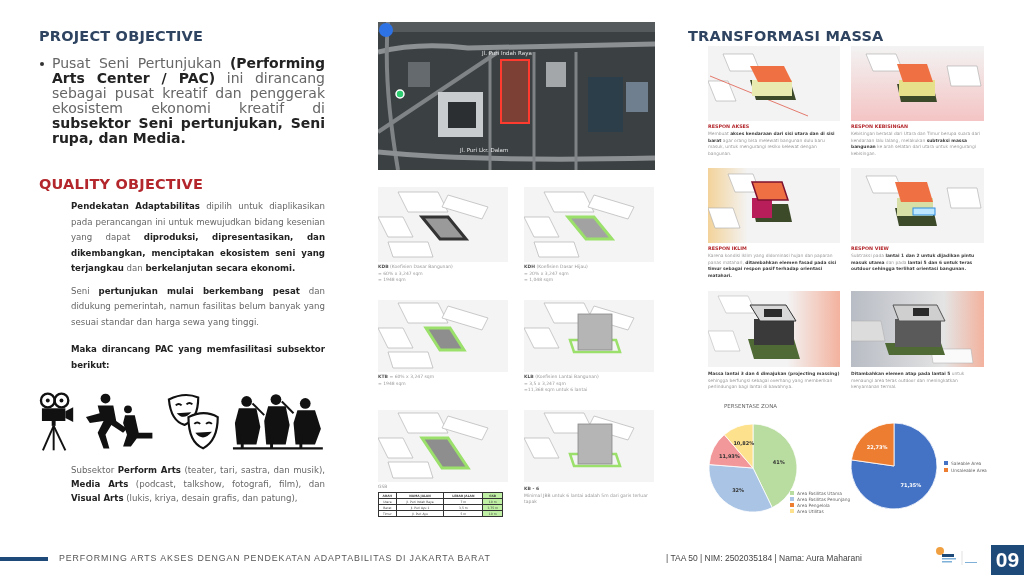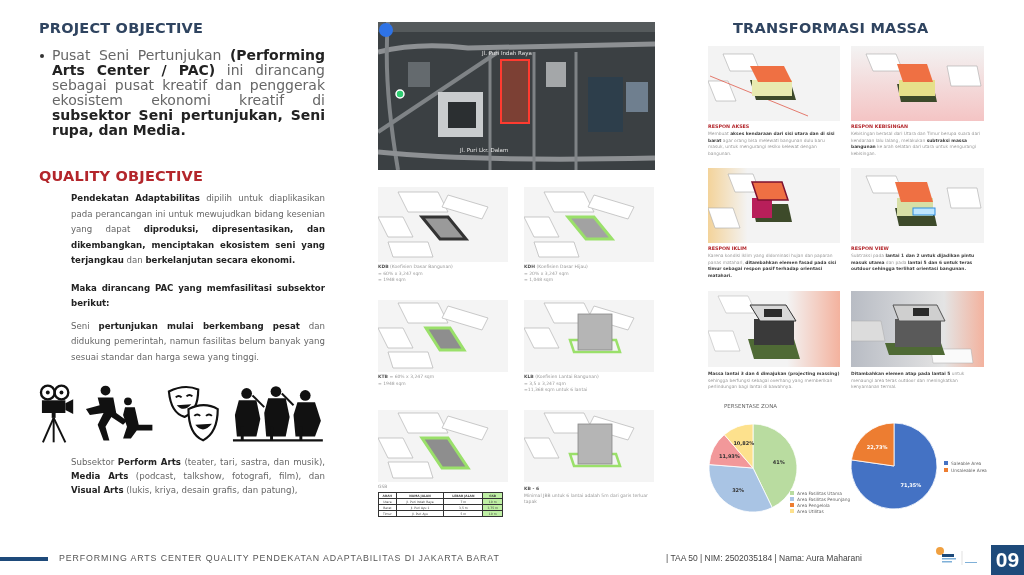--- a/index.html
+++ b/index.html
@@ -1,19 +1,19 @@
 <!DOCTYPE html>
 <html><head>
 <meta charset="utf-8">
 <style>
   * { box-sizing: border-box; margin: 0; padding: 0; }
   html, body { width: 1024px; height: 575px; background: #ffffff; overflow: hidden; }
   body { font-family: "DejaVu Sans", sans-serif; color: #555; position: relative; }
 
-  .h2 { font-weight: 700; font-size: 14.5px; letter-spacing: 0.2px; }
+  .h2 { font-weight: 700; font-size: 14.5px; letter-spacing: 0.2px; margin-top: 8px; }
   .navy { color: #2f4460; }
   .red { color: #b3262b; }
   .grey { color: #7a7a7a; }
 
   .col-left { position: absolute; left: 39px; top: 20px; width: 286px; }
   .para { font-size: 8.6px; line-height: 15.5px; text-align: justify; color: #666; margin-left: 32px; }
   .para b { color: #222; }
 
   ul.bullets { list-style: none; margin-top: 8px; }
   ul.bullets li { position: relative; padding-left: 13px; font-size: 14px; line-height: 15px; text-align: justify; color: #666; margin-bottom: 8px; margin-top: 12px; }
@@ -50,22 +50,22 @@
 
 <div class="col-left">
   <div class="h2 navy">PROJECT OBJECTIVE</div>
   <ul class="bullets" id="po-bullets">
     <li><span>Pusat Seni Pertunjukan </span><b>(Performing Arts Center / PAC)</b><span> ini dirancang sebagai pusat kreatif dan penggerak ekosistem ekonomi kreatif di </span><b>subsektor Seni pertunjukan, Seni rupa, dan Media.</b></li>
   </ul>
 
   <div class="h2 red" style="margin-top:30px;">QUALITY OBJECTIVE</div>
   <p class="para" style="margin-top:7px;"><b>Pendekatan Adaptabilitas</b><span> dipilih untuk diaplikasikan pada perancangan ini untuk mewujudkan bidang kesenian yang dapat </span><b>diproduksi, dipresentasikan, dan dikembangkan, menciptakan ekosistem seni yang terjangkau</b><span> dan </span><b>berkelanjutan secara ekonomi.</b></p>
 
+  <p class="para" style="margin-top:7px;"><span>Seni </span><b>pertunjukan mulai berkembang pesat</b><span> dan didukung pemerintah, namun fasilitas belum banyak yang sesuai standar dan harga sewa yang tinggi.</span></p>
   <p class="para" style="margin-top:12px; font-weight:700; color:#222;">Maka dirancang PAC yang memfasilitasi subsektor berikut:</p>
-  <p class="para" style="margin-top:7px;"><span>Seni </span><b>pertunjukan mulai berkembang pesat</b><span> dan didukung pemerintah, namun fasilitas belum banyak yang sesuai standar dan harga sewa yang tinggi.</span></p>
 
   <div class="icons-row">
     <svg width="36" height="60" viewBox="0 0 36 60">
       <circle cx="9" cy="9" r="7" fill="none" stroke="#111" stroke-width="2.4"></circle>
       <circle cx="9" cy="9" r="2" fill="#111"></circle>
       <circle cx="23" cy="9" r="7" fill="none" stroke="#111" stroke-width="2.4"></circle>
       <circle cx="23" cy="9" r="2" fill="#111"></circle>
       <rect x="3" y="17" width="24" height="13" fill="#111"></rect>
       <polygon points="27,20 35,16 35,31 27,27" fill="#111"></polygon>
       <rect x="13" y="30" width="4" height="5" fill="#111"></rect>
@@ -238,21 +238,21 @@
     <polygon points="0,28 25,28 35,48 10,48" fill="#fff" stroke="#bbb" stroke-width="0.8"></polygon>
     <polygon points="46,44 92,44 96,56 50,56" fill="none" stroke="#9ae06a" stroke-width="2.5"></polygon>
     <rect x="54" y="14" width="34" height="40" fill="#b5b5b5" stroke="#888" stroke-width="0.8"></rect>
   </svg>
 </div>
 <div class="cap" style="left:524px; top:486px; width:130px;">
   <div><b>KB - 6</b></div>
   <div>Minimal JBB untuk 6 lantai adalah 5m dari garis terluar tapak</div>
 </div>
 
-<div class="h2 navy" style="position:absolute; left:733px; top:20px;">TRANSFORMASI MASSA</div>
+<div class="h2 navy" style="position:absolute; left:688px; top:20px;">TRANSFORMASI MASSA</div>
 
 <div class="tm-img" style="left:708px; top:46px; width:132px; height:75px;">
   <svg width="132" height="75" viewBox="0 0 132 75">
     <rect width="132" height="75" fill="#f3f3f3"></rect>
     <polygon points="15,8 45,8 52,25 22,25" fill="#fff" stroke="#aaa" stroke-width="0.6"></polygon>
     <polygon points="0,35 20,35 28,55 8,55" fill="#fff" stroke="#aaa" stroke-width="0.6"></polygon>
     <line x1="2" y1="30" x2="100" y2="70" stroke="#e05a4a" stroke-width="0.8"></line>
     <polygon points="42,34 82,34 88,54 48,54" fill="#3d4a2a"></polygon>
     <rect x="44" y="34" width="40" height="16" fill="#e8eab0"></rect>
     <polygon points="42,20 76,20 84,36 50,36" fill="#ef7043"></polygon>
@@ -385,21 +385,21 @@
   <div id="pie1-labels"></div>
   <div style="position:absolute; left:94px; top:40px; font-size:4.4px; line-height:7px; color:#666;">
     <div><span style="display:inline-block;width:4px;height:4px;background:#4472c4;margin-right:3px;"></span><span>Saleable Area</span></div>
     <div><span style="display:inline-block;width:4px;height:4px;background:#ed7d31;margin-right:3px;"></span><span>Unsaleable Area</span></div>
   </div>
 <div style="position: absolute; left: 48.8971px; top: 62.4969px; width: 24px; text-align: center; font-size: 5px; font-weight: 700; color: rgb(255, 255, 255);">71,35%</div>
     <div style="position: absolute; left: 15.1029px; top: 23.5031px; width: 24px; text-align: center; font-size: 5px; font-weight: 700; color: rgb(255, 255, 255);">22,73%</div>
   </div>
 
 <div class="footer-bar"></div>
-<div class="footer-title">PERFORMING ARTS CENTER QUALITY PENDEKATAN ADAPTABILITAS DI JAKARTA BARAT</div>
+<div class="footer-title">PERFORMING ARTS AKSES DENGAN PENDEKATAN ADAPTABILITAS DI JAKARTA BARAT</div>
 <div class="footer-info">| TAA 50 | NIM: 2502035184 | Nama: Aura Maharani</div>
 <div class="logo">
   <svg width="50" height="26" viewBox="0 0 50 26">
     <circle cx="8" cy="6" r="4" fill="#f0a040"></circle>
     <rect x="10" y="9" width="12" height="3" fill="#1e4a7a"></rect>
     <rect x="10" y="13" width="14" height="1.5" fill="#7fb0d8"></rect>
     <rect x="10" y="16" width="10" height="1.5" fill="#7fb0d8"></rect>
     <line x1="30" y1="6" x2="30" y2="20" stroke="#ccc" stroke-width="0.6"></line>
     <rect x="33" y="17" width="12" height="1" fill="#7fb0d8"></rect>
   </svg>

